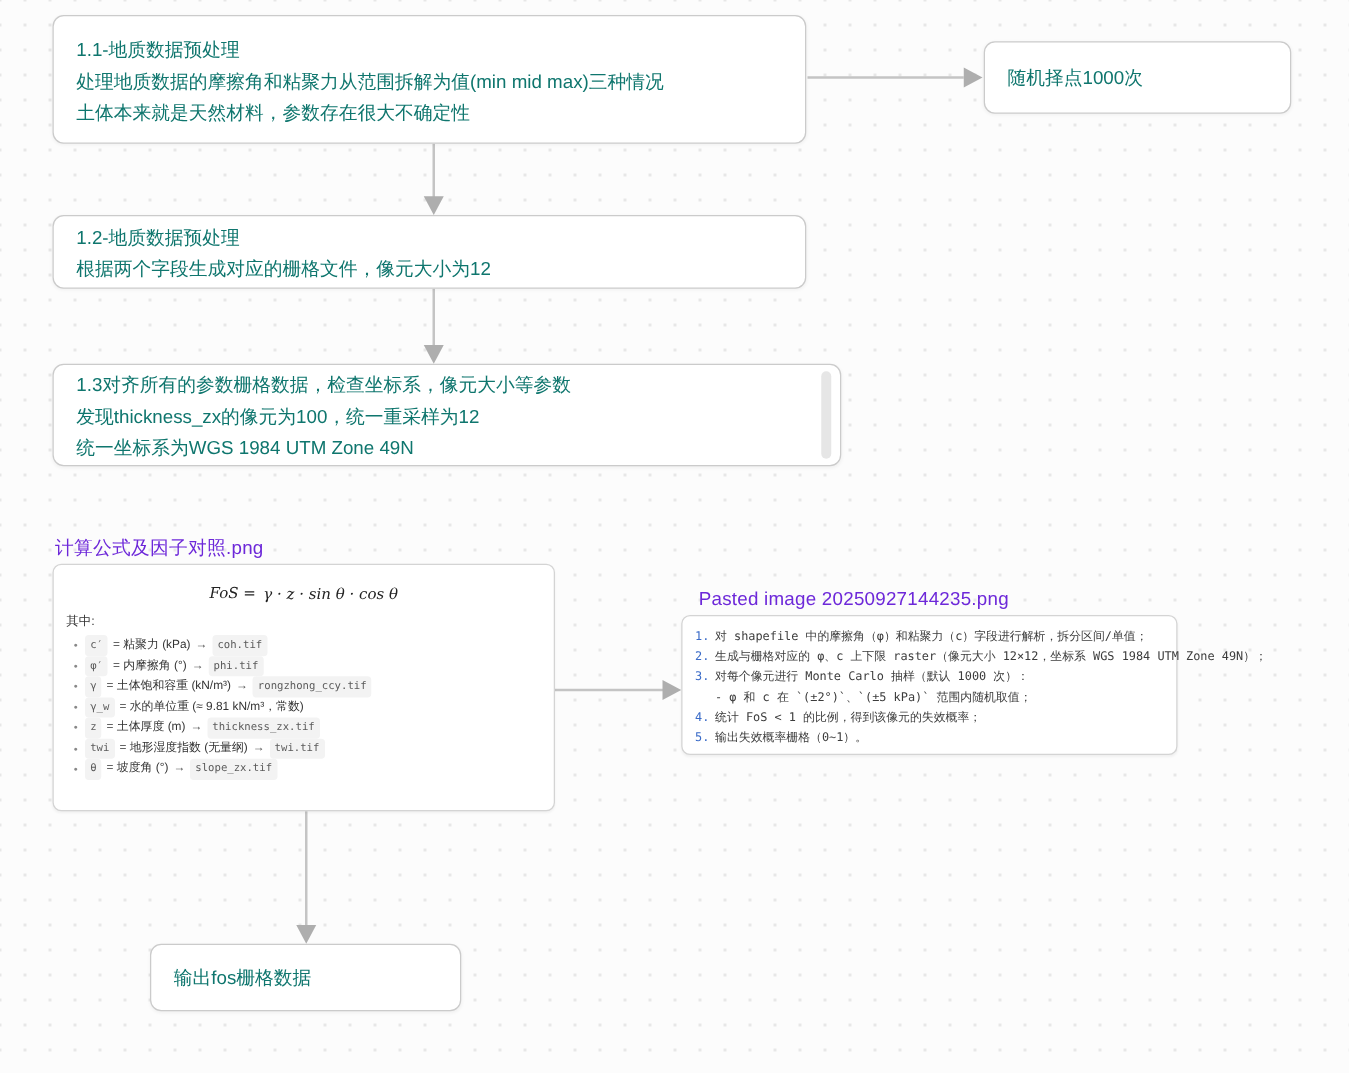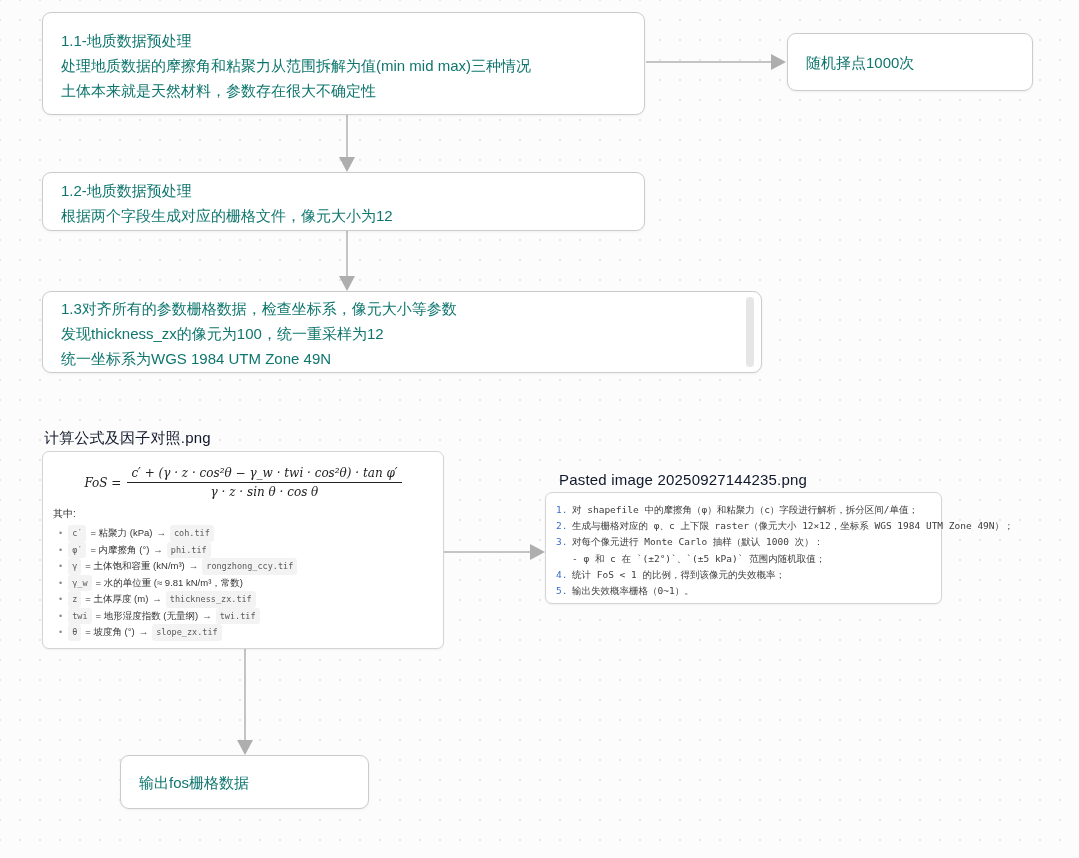--- a/index.html
+++ b/index.html
@@ -13,21 +13,21 @@
     color:#2f2f2f;
   }
   .card{
     position:absolute;background:#fff;border:1px solid #cbcbcb;border-radius:9px;
     box-shadow:0 1px 3px rgba(0,0,0,.05);box-sizing:border-box;
   }
   .card .txt{padding:15px 18px;font-size:15px;line-height:25px;color:#0f766e;}
   .single{display:flex;align-items:center;}
   .single .txt{padding:0 18px;}
   .file-label{
-    position:absolute;font-size:15px;color:#0f172a;letter-spacing:.2px;
+    position:absolute;font-size:15px;color:#6d28d9;letter-spacing:.2px;
   }
   .mini-card{
     position:absolute;background:#fff;border:1px solid #d4d4d4;border-radius:7px;
     box-shadow:0 1px 2px rgba(0,0,0,.05);box-sizing:border-box;
   }
   
   .fcard{font-size:10px;color:#333;padding:8px 10px;}
   .fcard .intro{font-size:10px;margin-bottom:4px;}
   .fml{display:flex;justify-content:center;align-items:center;gap:6px;
        font-family:"DejaVu Serif","Liberation Serif",serif;font-style:italic;
@@ -93,36 +93,35 @@
   <div class="txt">随机择点1000次</div>
 </div>
 
 <div class="card" style="left:42px;top:172px;width:603px;height:59px;">
   <div class="txt" style="padding-top:5px;">
     <div>1.2-地质数据预处理</div>
     <div>根据两个字段生成对应的栅格文件，像元大小为12</div>
   </div>
 </div>
 
-<div class="card" style="left:42px;top:291px;width:720px;height:82px;">
+<div class="card" style="left:42px;top:291px;width:631px;height:82px;">
   <div class="txt" style="padding-top:4px;">
     <div>1.3对齐所有的参数栅格数据，检查坐标系，像元大小等参数</div>
     <div>发现thickness_zx的像元为100，统一重采样为12</div>
     <div>统一坐标系为WGS 1984 UTM Zone 49N</div>
   </div>
   <div class="sb-thumb"></div>
 </div>
 
 <div class="file-label" style="left:44px;top:429px;">计算公式及因子对照.png</div>
 
 <div class="mini-card fcard" style="left:42px;top:451px;width:402px;height:198px;">
   <div class="fml">
     <span>FoS =</span>
     <span class="frac">
-      <span class="num" style="display:block;">c′ + (γ · z · cos²θ − γ_w · twi · cos²θ) · tan φ′</span>
       <span class="den" style="display:block;">γ · z · sin θ · cos θ</span>
     </span>
   </div>
   <div class="where">其中:</div>
   <ul class="factors">
     <li>
       <span class="chip">c′</span>
       <span>= 粘聚力 (kPa)</span>
       <span class="factor-arrow auto-hide">→</span>
       <span class="chip auto-hide">coh.tif</span>

